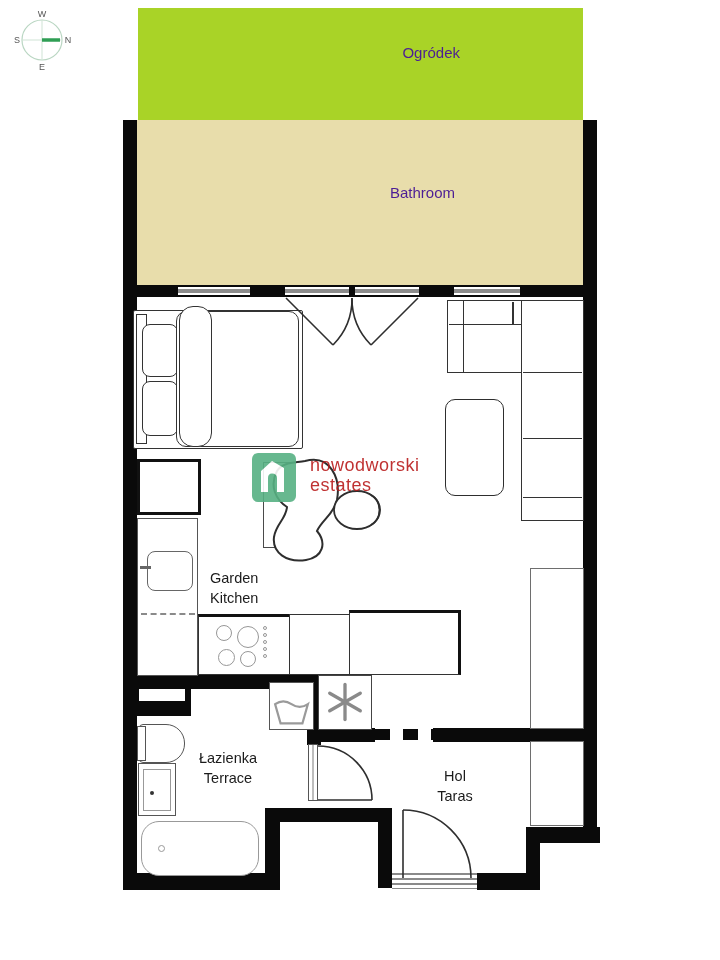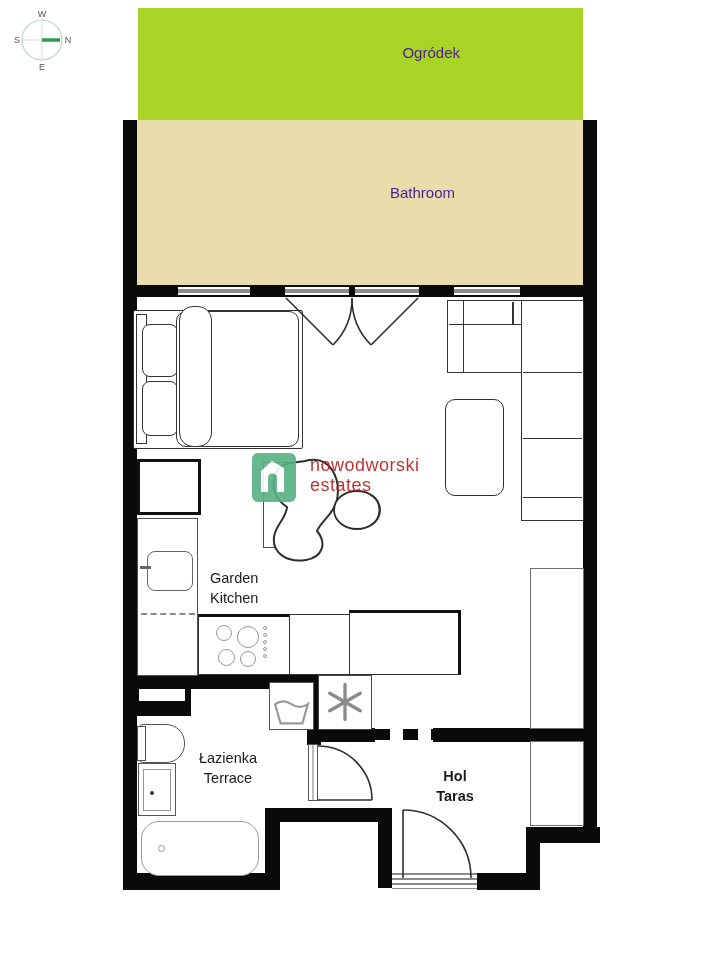--- a/index.html
+++ b/index.html
@@ -188,21 +188,21 @@
     <div>Bathroom</div>
   </div>
   <div class="lbl-room" style="left:210px;top:568px;">
     <div>Garden</div>
     <div>Kitchen</div>
   </div>
   <div class="lbl-room center" style="left:148px;top:748px;width:160px;">
     <div>Łazienka</div>
     <div>Terrace</div>
   </div>
-  <div class="lbl-room center" style="left:395px;top:766px;width:120px;font-weight:bold;">
+  <div class="lbl-room center" style="left:395px;top:766px;width:120px;">
     <div>Hol</div>
     <div>Taras</div>
   </div>
 
   <div id="watermark">
     <svg width="44" height="49" viewBox="0 0 44 49">
       <rect x="0" y="0" width="44" height="49" rx="6" fill="#57b183"></rect>
       <path d="M9,39 V18 L20,8 L32,15 V39 H25 V25 Q25,20.5 20,20.5 Q16,20.5 16,25 V39 Z" fill="#fff"></path>
     </svg>
     <div id="wm-text">

